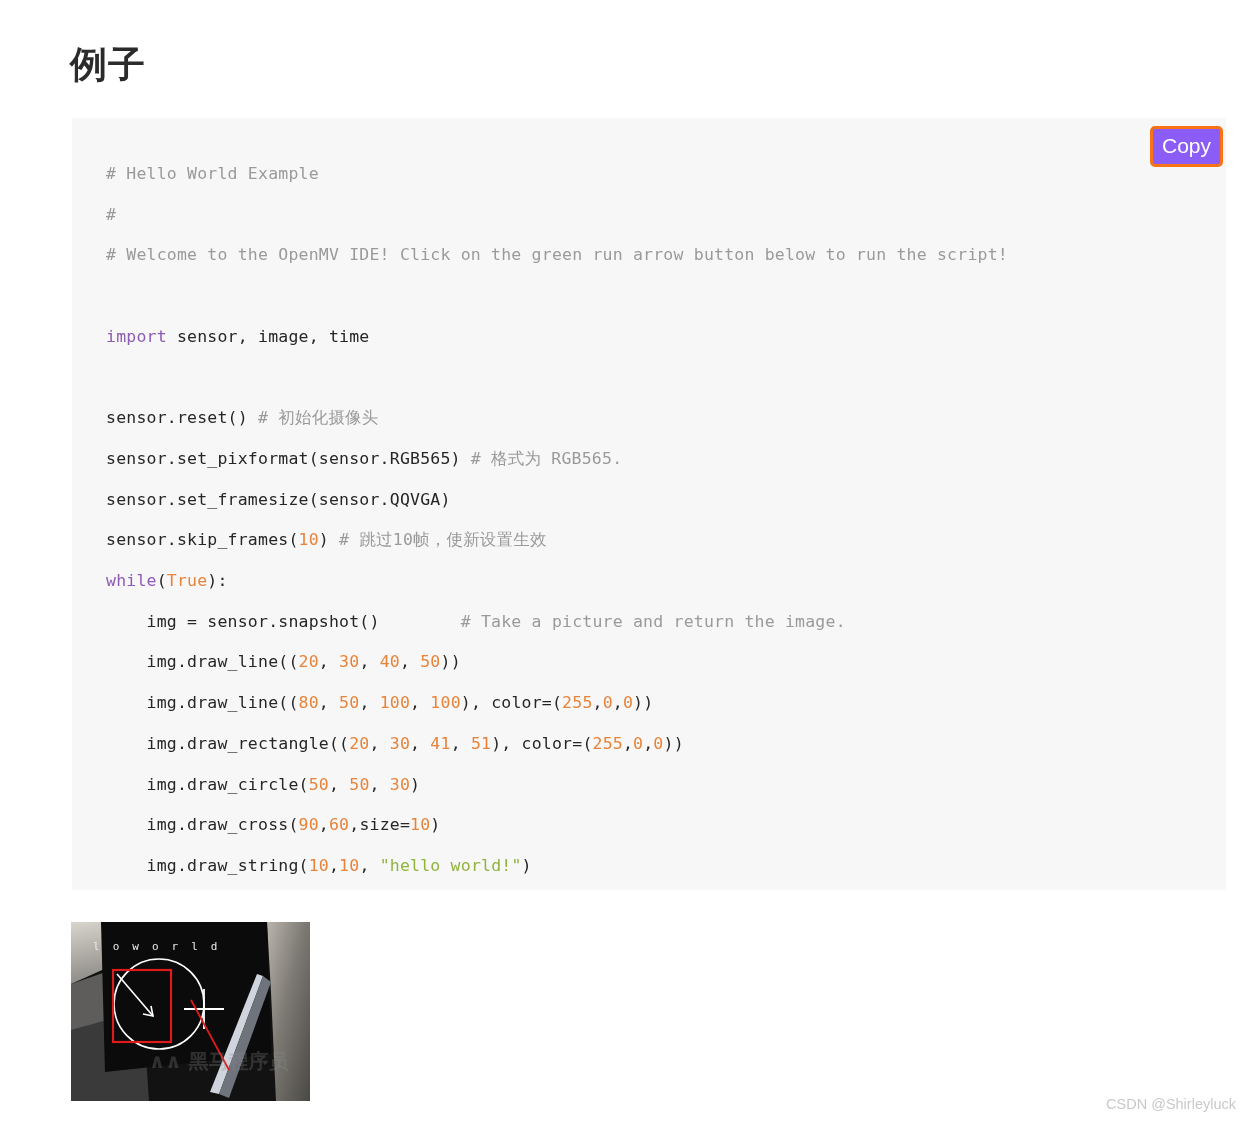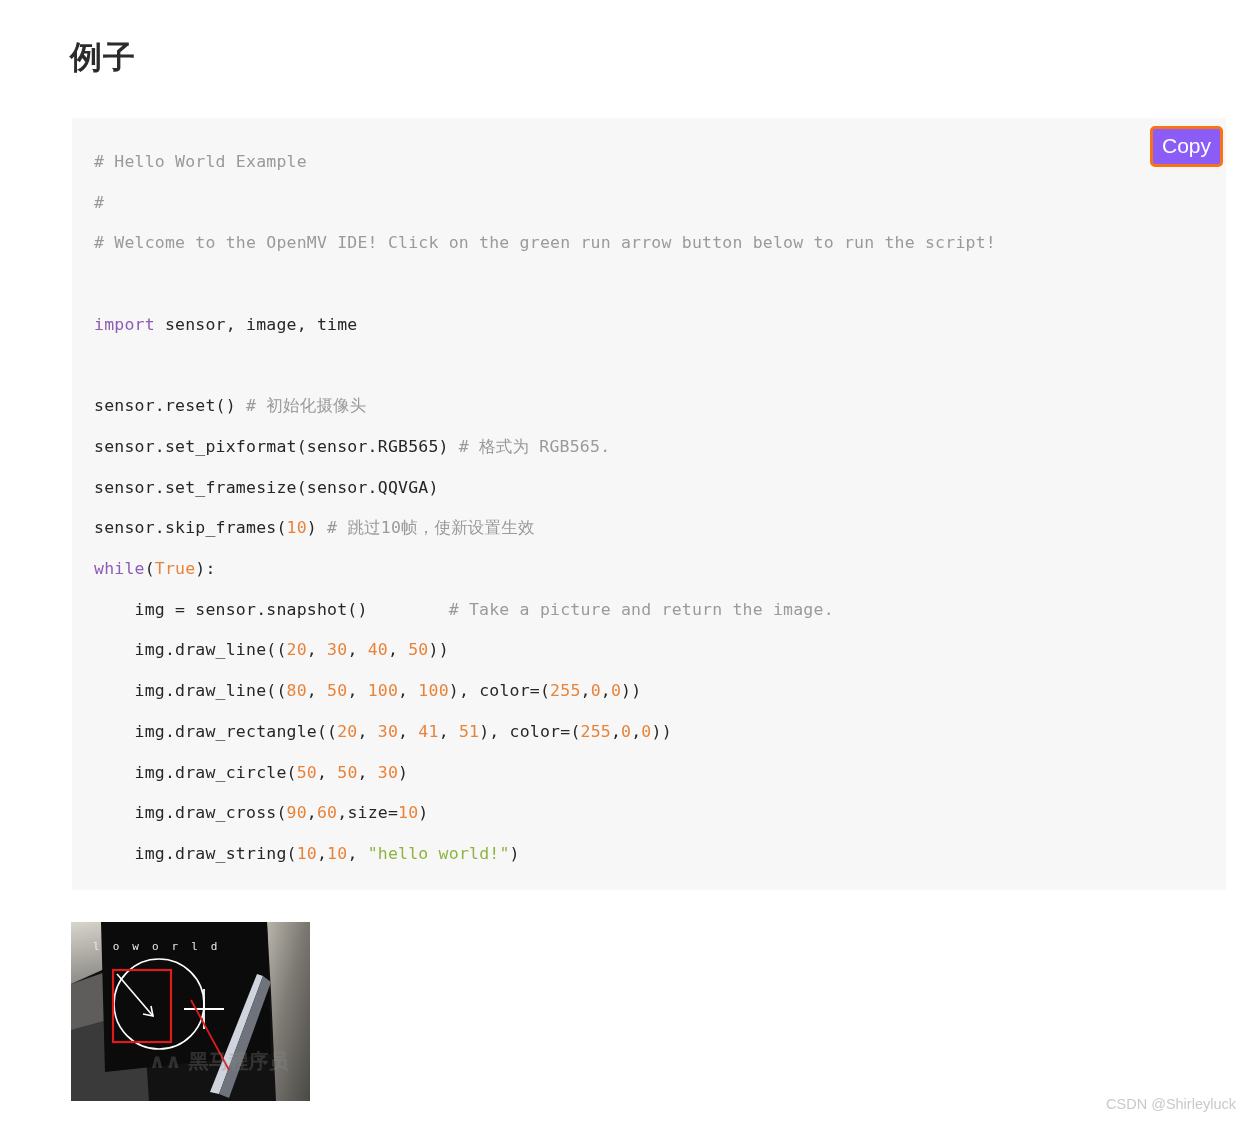--- a/index.html
+++ b/index.html
@@ -13,41 +13,41 @@
     position: relative;
     font-family: "Liberation Sans", "DejaVu Sans", sans-serif;
     overflow: hidden;
   }
 
   
   #page-title {
     position: absolute;
     left: 70px;
     top: 14px;
-    font-size: 32px;
+    font-size: 37px;
     font-weight: bold;
     color: #2b2b2b;
     letter-spacing: 1px;
     line-height: 1.4;
   }
 
   
   #code-block {
     position: absolute;
     left: 72px;
     top: 118px;
     width: 1154px;
     height: 772px;
     background: #f7f7f7;
     box-sizing: border-box;
     padding: 24px 22px 22px 22px;
     overflow: hidden;
   }
   #code-pre {
-    margin: 0;
+    margin: 12px;
     font-family: "DejaVu Sans Mono", "Liberation Mono", monospace;
     font-size: 16.5px;
     line-height: 40.7px;
     color: #262626;
     white-space: pre;
     letter-spacing: 0.2px;
   }
   .tok-com   { color: #9a9a9a; }
   .tok-kw    { color: #8e5bb5; }
   .tok-num   { color: #e8833a; }

